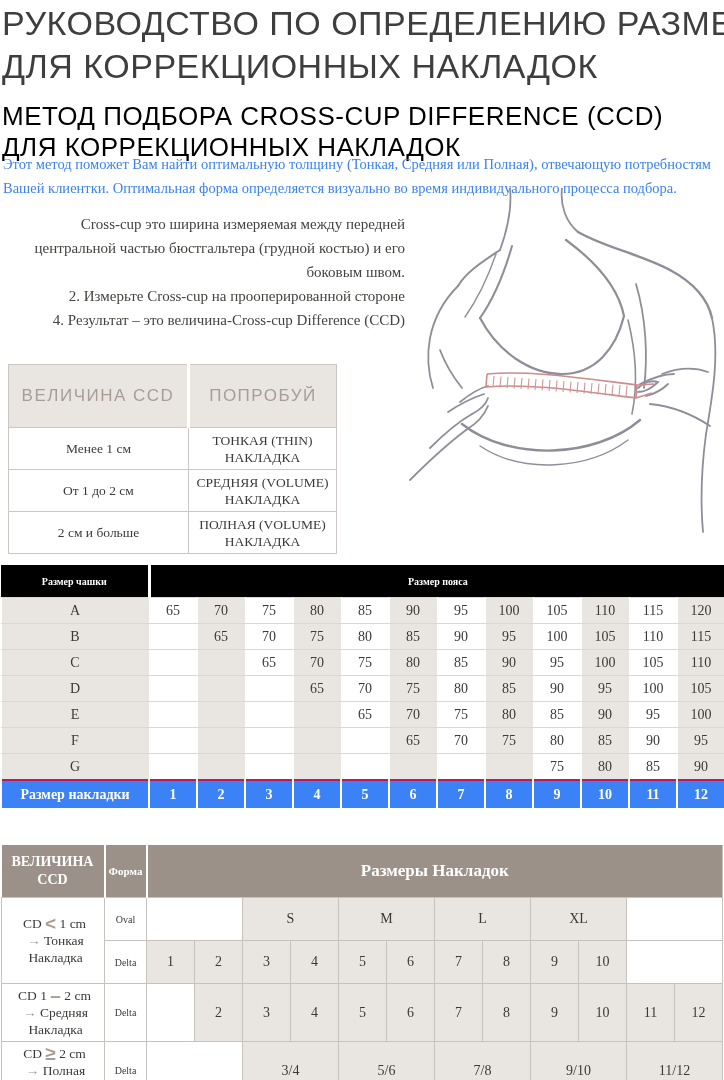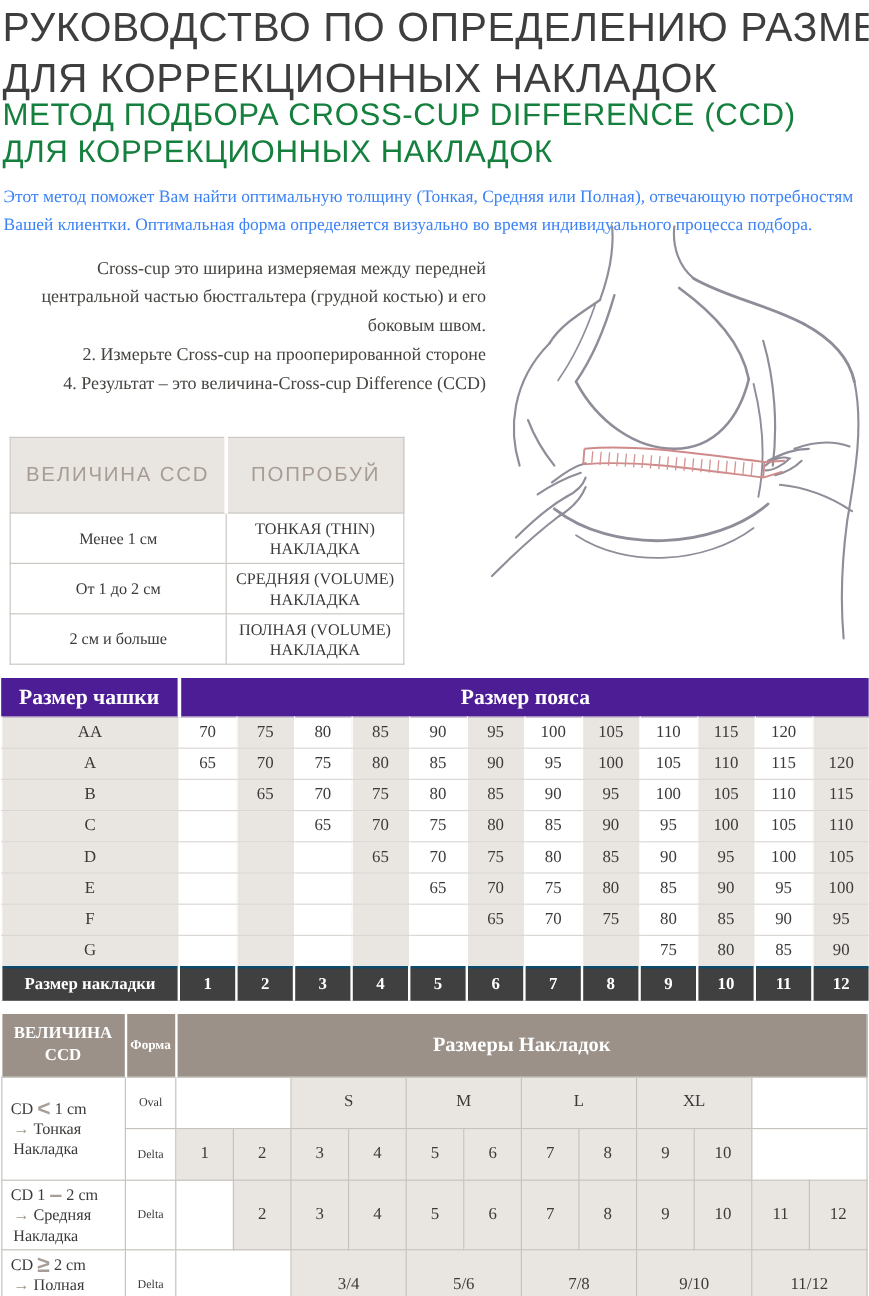--- a/index.html
+++ b/index.html
@@ -4,23 +4,23 @@
 <style>
   html,body{margin:0;padding:0;background:#fff;}
   #page{position:relative;width:724px;height:1080px;background:#fff;overflow:hidden;
         font-family:"Liberation Serif",serif;color:#3b3a38;}
 
   
   .h1{position:absolute;left:2px;top:2px;width:722px;
       font-family:"Liberation Sans",sans-serif;font-weight:300;
       font-size:34px;line-height:43px;color:#3e3e3e;letter-spacing:0.5px;}
   .h1 .line{white-space:nowrap;overflow:hidden;}
-  .h2{position:absolute;left:2px;top:80px;width:722px;
+  .h2{position:absolute;left:2px;top:101px;width:722px;
       font-family:"Liberation Sans",sans-serif;font-weight:300;
-      font-size:26px;line-height:31px;color:#15803d;letter-spacing:0.5px;}
+      font-size:26px;line-height:31px;color:#000000;letter-spacing:0.5px;}
   .intro{position:absolute;left:3px;top:152px;width:718px;
          font-size:14.5px;line-height:24px;color:#3b82f6;}
 
   
   .measure{position:absolute;left:3px;top:212px;width:402px;
            font-size:15px;line-height:24px;color:#45433f;text-align:right;}
   .measure .desc{margin-bottom:0;}
 
   
   .ccd-table{position:absolute;left:8px;top:364px;border-collapse:collapse;table-layout:fixed;}
@@ -32,44 +32,44 @@
       font-size:13.5px;line-height:17px;color:#3b3a38;background:#fff;padding:2px 4px;}
   .ccd-table .c1{width:176px;}
   .ccd-table .c2{width:144px;}
 
   
   .illus{position:absolute;left:400px;top:188px;width:324px;height:370px;}
 
   
   .size-table{position:absolute;left:0;top:565px;width:724px;
       border-collapse:collapse;table-layout:fixed;}
-  .size-table th{background:#4c1d95;color:#fff;font-size:18px;font-weight:bold;height:30px;}
+  .size-table th{background:#000000;color:#fff;font-size:10px;font-weight:bold;height:30px;}
   .size-table th.cup-h{border-right:3px solid #fff;}
   .size-table tbody td{height:23px;text-align:center;font-size:14px;background:#fff;
       border-left:1px solid #fff;border-right:1px solid #fff;
       border-top:1px solid #dbd8d4;border-bottom:1px solid #dbd8d4;}
   .size-table tbody td.cup{background:#e9e6e2;}
   .size-table tbody td:nth-child(2n+3){background:#e9e6e2;}
-  .size-table tfoot td{background:#404040;color:#fff;font-weight:bold;font-size:14px;
+  .size-table tfoot td{background:#3b82f6;color:#fff;font-weight:bold;font-size:14px;
       height:25px;text-align:center;border-left:2px solid #fff;border-right:2px solid #fff;
-      border-top:2px solid #0c4a6e;}
+      border-top:2px solid #be185d;}
 
   
   .pad-table{position:absolute;left:1px;top:845px;width:722px;
       border-collapse:collapse;table-layout:fixed;}
   .pad-table th{background:#9b9189;color:#fff;font-weight:bold;height:50px;
       border-right:2px solid #fff;border-bottom:1px solid #c6c2bd;}
   .pad-table th.ccd-h{font-size:14px;line-height:18px;}
   .pad-table th.shape-h{font-size:11px;}
   .pad-table th.sizes-h{font-size:17px;border-right:1px solid #c6c2bd;}
   .pad-table td{border:1px solid #c6c2bd;background:#fff;text-align:center;
       font-size:14px;color:#3b3a38;}
   .pad-table td.fill{background:#e9e6e2;}
   .pad-table td.shape{font-size:10px;}
-  .pad-table td.label-cell{text-align:left;padding:3px 4px 3px 7px;
+  .pad-table td.label-cell{text-align:center;padding:3px 4px 3px 7px;
       font-size:13.5px;line-height:17px;}
   .pad-table .op{color:#a89d94;font-family:"Liberation Sans",sans-serif;
       font-weight:bold;font-size:19px;line-height:10px;vertical-align:-2px;}
   .pad-table .arrow{color:#a09689;}
   .pad-table .res-line{padding-left:2px;}
 </style>
 </head>
 <body>
 
 <div id="page">
@@ -161,35 +161,20 @@
       <col span="12" style="width:48px">
     </colgroup>
     <thead>
       <tr>
         <th class="cup-h">Размер чашки</th>
         <th colspan="12">Размер пояса</th>
       </tr>
     </thead>
     <tbody id="size-body">
         <tr>
-          <td class="cup">AA</td>
-          <td>70</td>
-          <td>75</td>
-          <td>80</td>
-          <td>85</td>
-          <td>90</td>
-          <td>95</td>
-          <td>100</td>
-          <td>105</td>
-          <td>110</td>
-          <td>115</td>
-          <td>120</td>
-          <td></td>
-        </tr>
-        <tr>
           <td class="cup">A</td>
           <td>65</td>
           <td>70</td>
           <td>75</td>
           <td>80</td>
           <td>85</td>
           <td>90</td>
           <td>95</td>
           <td>100</td>
           <td>105</td>

